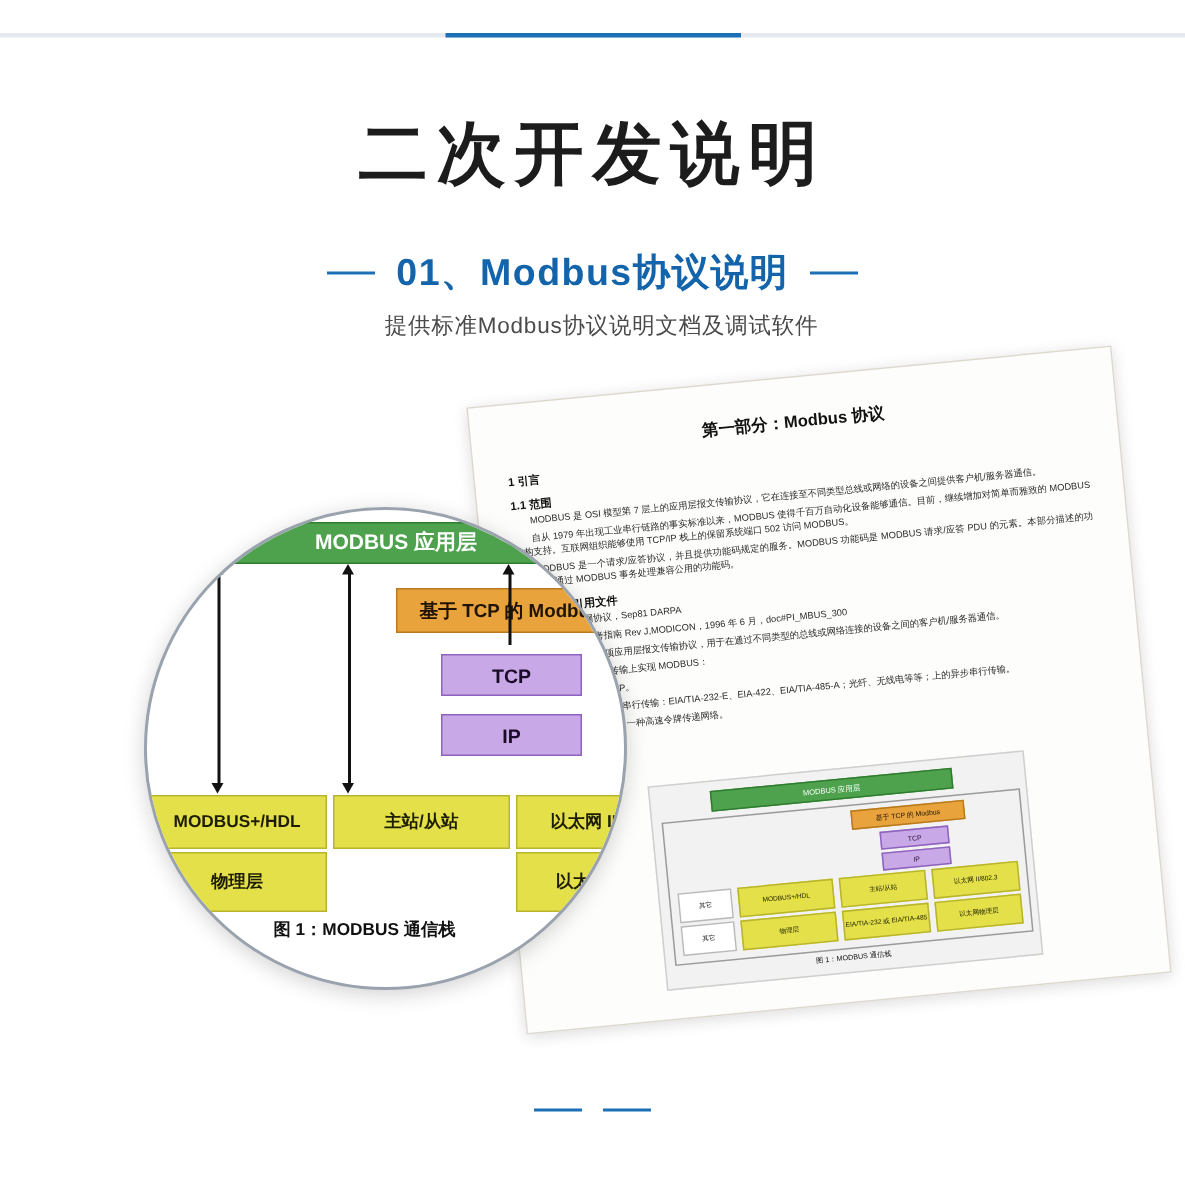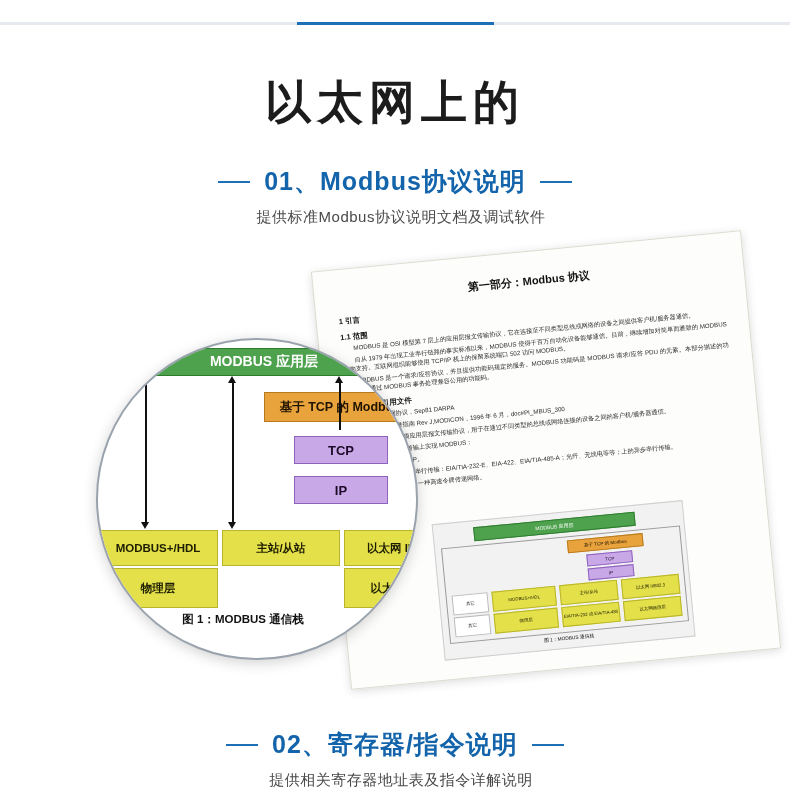--- a/index.html
+++ b/index.html
@@ -171,21 +171,21 @@
     border-top:7px solid #111;
   }
 </style>
 </head>
 <body>
 
 <div class="top-rule">
   <div class="accent"></div>
 </div>
 
-<div class="main-title">以太网上的</div>
+<div class="main-title">二次开发说明</div>
 
 <div class="section-head" id="sec1">
   <div class="line-wrap">
     <span class="dash"></span>
     <span class="title">01、Modbus协议说明</span>
     <span class="dash"></span>
   </div>
   <div class="sub">提供标准Modbus协议说明文档及调试软件</div>
 </div>
 
@@ -252,17 +252,15 @@
     <div class="bd-y" style="left:52px;top:242px;width:118px;height:38px;">物理层</div>
     <div class="bd-y" style="left:298px;top:242px;width:120px;height:38px;">以太网物理层</div>
 
     <div class="bd-cap">图 1：MODBUS 通信栈</div>
   </div>
 </div>
 
 <div class="section-head" id="sec2">
   <div class="line-wrap">
     <span class="dash"></span>
-    <span class="title">02、寄存器/指令说明</span>
-    <span class="dash"></span>
-  </div>
-  <div class="sub">提供相关寄存器地址表及指令详解说明</div>
+    <span class="dash"></span>
+  </div>
 </div>
 
 </body></html>

